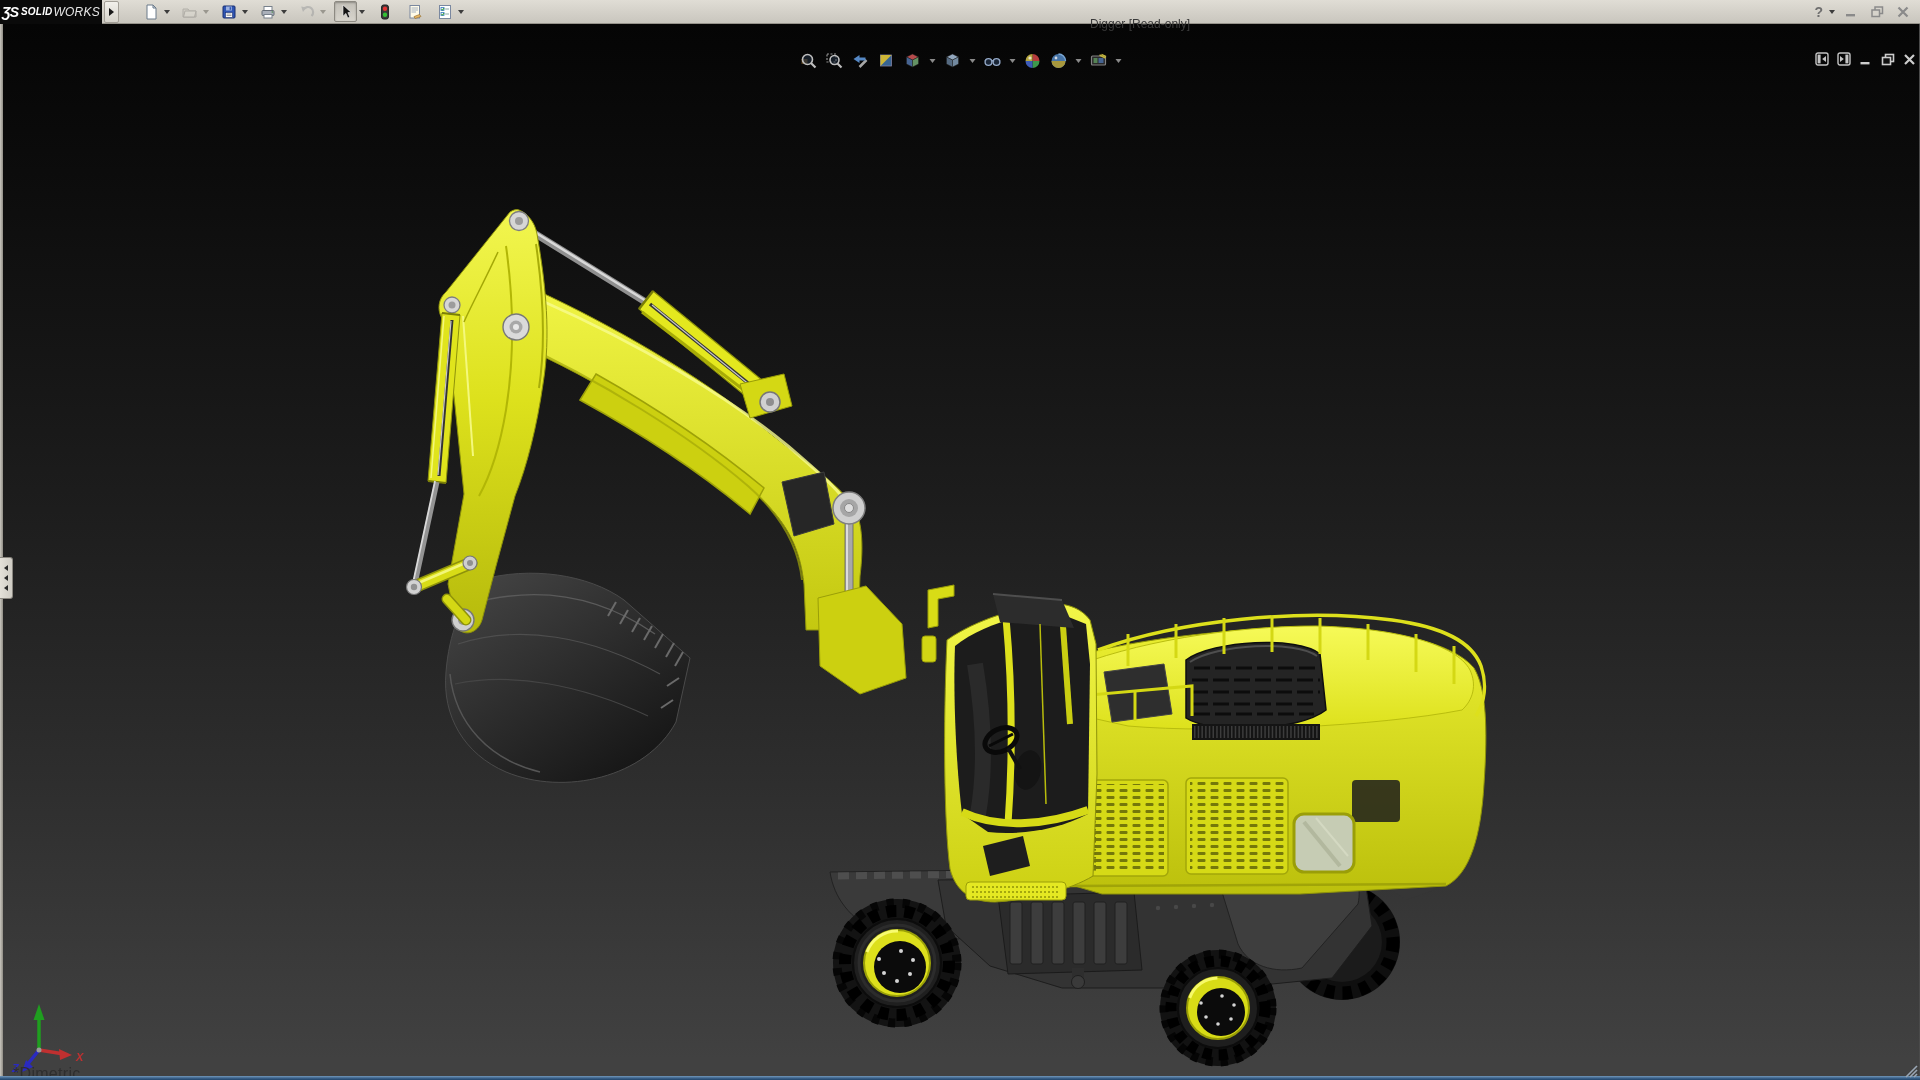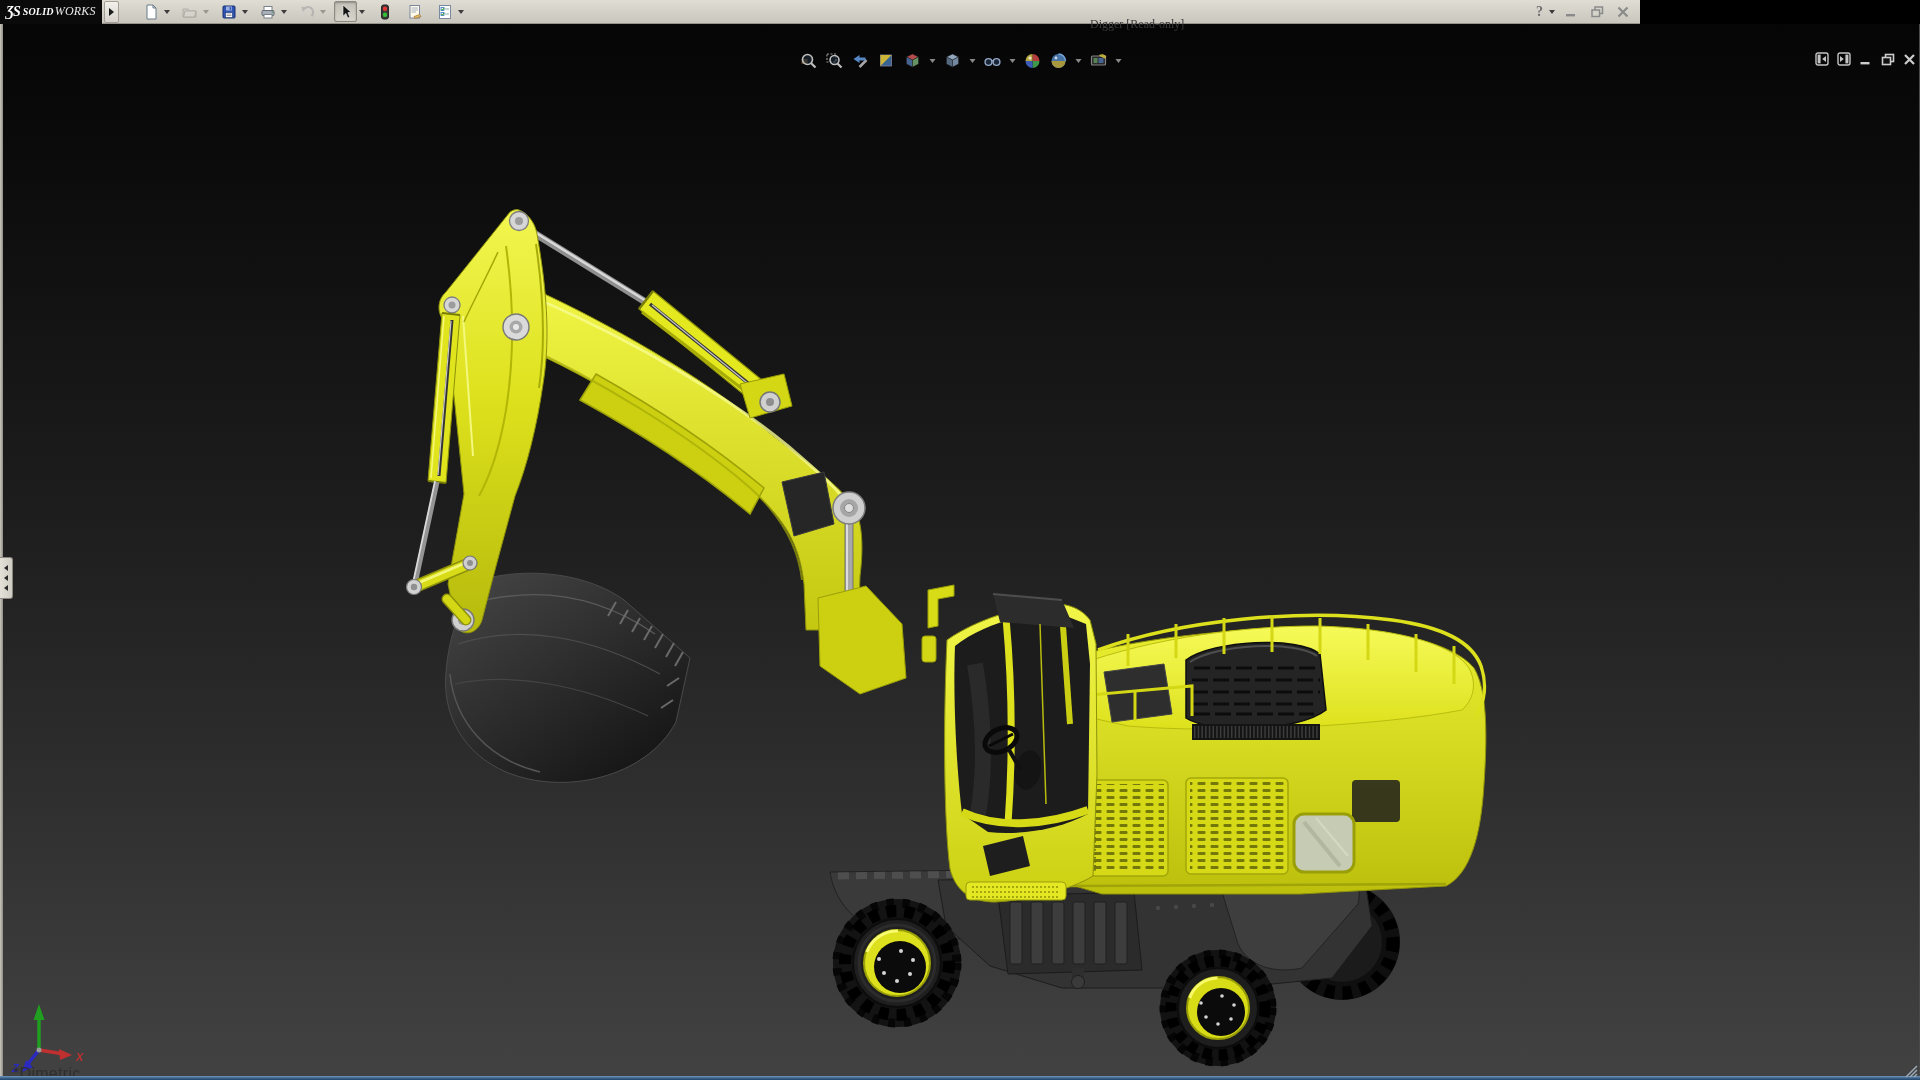--- a/index.html
+++ b/index.html
@@ -1,22 +1,22 @@
 <!DOCTYPE html>
 <html><head>
 <meta charset="utf-8">
 <style>
   html,body{margin:0;padding:0;width:1920px;height:1080px;overflow:hidden;
     font-family:"Liberation Sans",sans-serif;background:#000;position:relative;}
   *{box-sizing:border-box;}
 
   
-  .titlebar{position:absolute;top:0;left:0;width:1640px;height:24px;
+  .titlebar{position:absolute;top:0;left:0;width:1920px;height:24px;
     background:linear-gradient(#e0ddd5,#d2cfc7 60%,#c9c6be);
-    border-bottom:1px solid #96938b;display:flex;align-items:center;z-index:40;font-family:Liberation Serif, serif;}
+    border-bottom:1px solid #96938b;display:flex;align-items:center;z-index:40;}
   .logo{width:102px;height:24px;background:#0a0a0a;color:#fff;display:flex;
     align-items:center;justify-content:center;gap:3px;flex:0 0 auto;}
   .logo .mark{font-style:italic;font-weight:bold;font-size:14px;letter-spacing:-1px;}
   .logo .solid{font-weight:bold;font-size:10px;font-style:italic;letter-spacing:.2px;}
   .logo .works{font-weight:normal;font-size:12px;font-style:italic;letter-spacing:.2px;margin-left:-2px;color:#e8e8e8;}
   .flyout{width:15px;height:22px;margin-left:2px;border:1px solid #a39f97;border-radius:2px;
     background:linear-gradient(#f2f0eb,#d6d3cb);display:flex;align-items:center;justify-content:center;}
   .flyout .tri{width:0;height:0;border-top:4px solid transparent;border-bottom:4px solid transparent;border-left:5px solid #1a1a1a;}
   .tbar{display:flex;align-items:center;margin-left:20px;}
   .tb-group{display:flex;align-items:center;margin-right:7px;}

